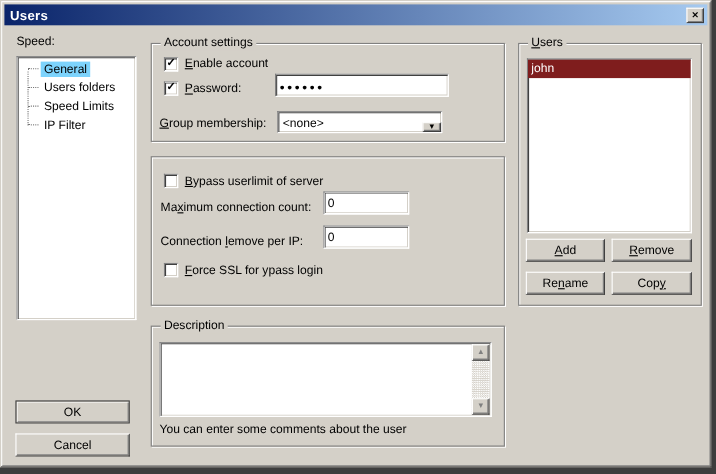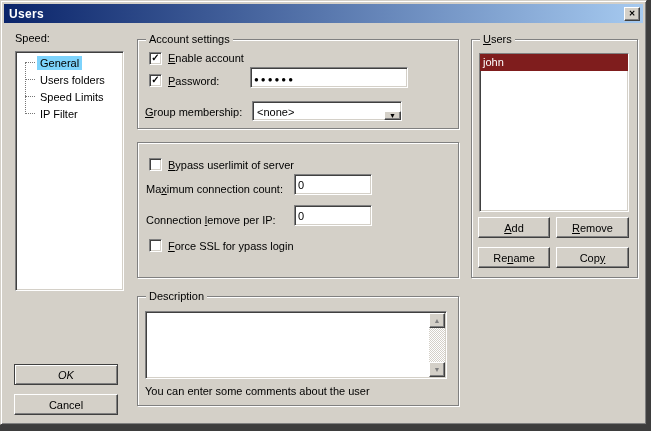--- a/index.html
+++ b/index.html
@@ -10,21 +10,21 @@
           border:1px solid;border-color:#d4d0c8 #404040 #404040 #d4d0c8;
           box-shadow:inset 1px 1px 0 #fff, inset -1px -1px 0 #808080;box-sizing:border-box;}
   .titlebar{position:absolute;left:3px;top:3px;right:3px;height:19px;
             background:linear-gradient(to right,#0a246a,#a6caf0);
             display:flex;align-items:center;padding:0 3px 0 5px;box-sizing:border-box;}
   .title{color:#fff;font-weight:bold;font-size:12px;flex:1;letter-spacing:.3px;}
   .btn3d{position:absolute;background:#d4d0c8;border:1px solid;border-color:#fff #404040 #404040 #fff;
          box-shadow:inset -1px -1px 0 #808080, inset 1px 1px 0 #d4d0c8;
          font:inherit;color:#000;display:flex;align-items:center;justify-content:center;
          padding:0;box-sizing:border-box;cursor:default;}
-  .btn3d.default{border-color:#404040;box-shadow:inset 1px 1px 0 #fff, inset -1px -1px 0 #808080;font-style:italic;}
+  .btn3d.default{border-color:#404040;box-shadow:inset 1px 1px 0 #fff, inset -1px -1px 0 #808080;}
   .closebtn{position:static;width:16px;height:14px;font-size:8px;font-weight:bold;line-height:1;}
   .lbl{position:absolute;white-space:nowrap;line-height:13px;}
   u{text-decoration:underline;}
   .sunken{background:#fff;border:1px solid;border-color:#808080 #fff #fff #808080;
           box-shadow:inset 1px 1px 0 #404040, inset -1px -1px 0 #d4d0c8;box-sizing:border-box;}
   .group{position:absolute;border:1px solid #808080;
          box-shadow:inset 1px 1px 0 #fff, 1px 1px 0 #fff;box-sizing:border-box;}
   .group-title{position:absolute;top:-7px;left:8px;background:#d4d0c8;padding:0 3px;line-height:13px;white-space:nowrap;}
   .listbox{position:absolute;overflow:hidden;}
   .treelist{padding-top:2px;}

